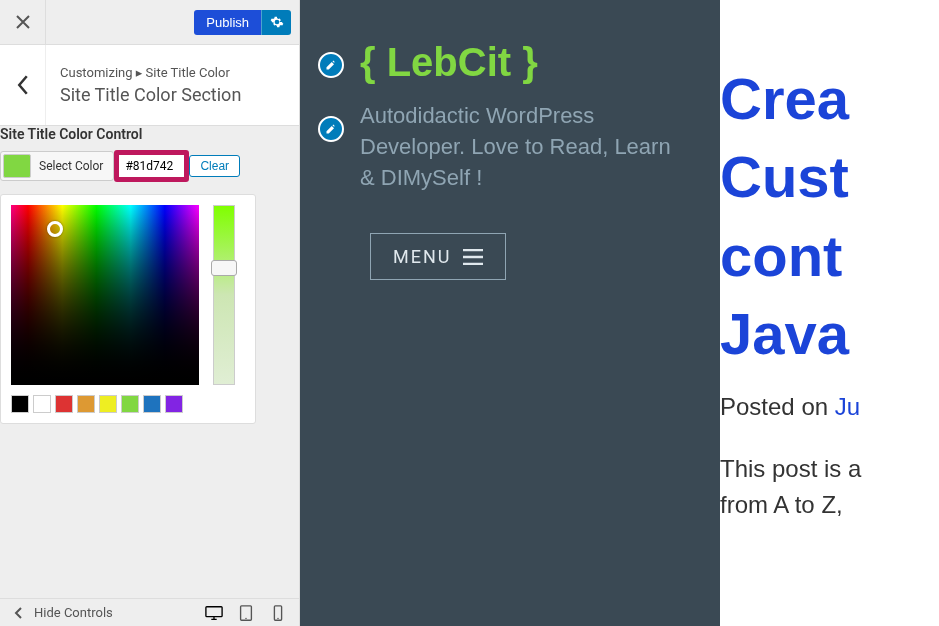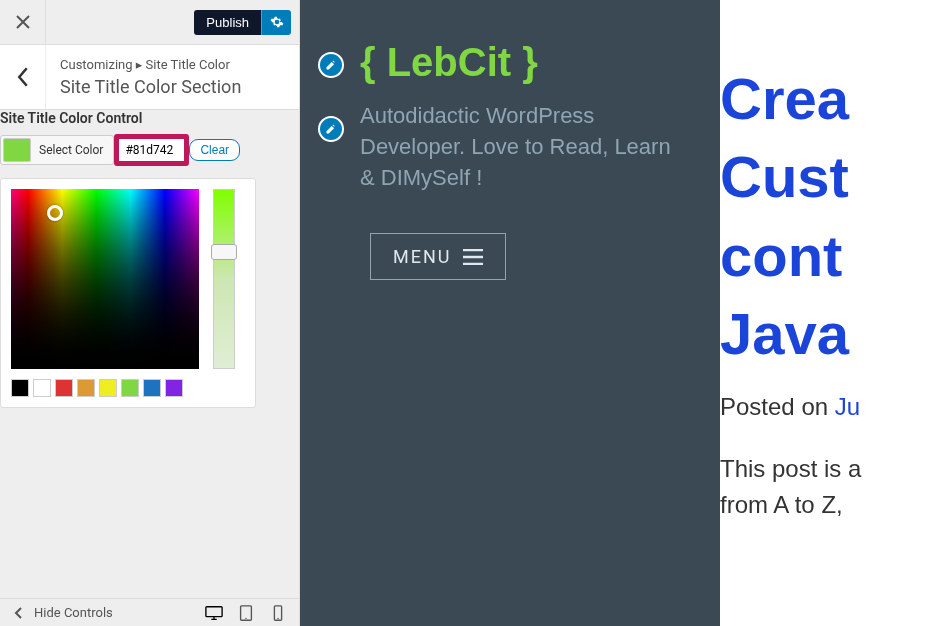--- a/index.html
+++ b/index.html
@@ -4,39 +4,39 @@
 <style>
 * { margin: 0; padding: 0; box-sizing: border-box; }
 body { font-family: -apple-system, BlinkMacSystemFont, "Segoe UI", Roboto, sans-serif; width: 939px; height: 626px; overflow: hidden; display: flex; }
 
 
 .customizer { width: 300px; height: 100%; background: #eeeeee; display: flex; flex-direction: column; border-right: 1px solid #ddd; }
 .top-bar { height: 45px; display: flex; align-items: center; justify-content: space-between; padding: 0 8px 0 0; border-bottom: 1px solid #ddd; background: #eee; }
 .close-btn { width: 46px; height: 100%; display: flex; align-items: center; justify-content: center; cursor: pointer; border-right: 1px solid #ddd; }
 .close-btn svg { width: 14px; height: 14px; fill: #555; }
 .publish-group { display: flex; gap: 0; }
-.publish-btn { background: #0f172a; color: #fff; border: none; padding: 5px 12px; font-size: 13px; cursor: pointer; border-radius: 3px 0 0 3px; }
+.publish-btn { background: #1d4ed8; color: #fff; border: none; padding: 5px 12px; font-size: 13px; cursor: pointer; border-radius: 3px 0 0 3px; }
 .gear-btn { background: #007cba; border: none; color: #fff; width: 30px; cursor: pointer; border-radius: 0 3px 3px 0; border-left: 1px solid rgba(255,255,255,0.3); display: flex; align-items: center; justify-content: center; }
 .gear-btn svg { width: 14px; height: 14px; fill: #fff; }
 
 .section-header { background: #fff; display: flex; border-bottom: 1px solid #ddd; }
 .back-btn { width: 46px; display: flex; align-items: center; justify-content: center; cursor: pointer; border-right: 1px solid #eee; }
 .back-btn svg { width: 14px; height: 20px; fill: #333; }
-.breadcrumb-area { padding: 12px 14px; flex: 1; }
+.breadcrumb-area { padding: 20px 14px; flex: 1; }
 .breadcrumb { font-size: 13px; color: #555; margin-bottom: 4px; }
 .section-title { font-size: 18px; color: #555; font-weight: 400; }
 
 .controls-area { padding: 0; flex: 1; }
 .control-label { font-size: 14px; font-weight: 600; color: #333; margin-bottom: 8px; }
 .color-row { display: flex; align-items: center; margin-bottom: 12px; }
 .color-select { display: flex; align-items: center; background: #f7f7f7; border: 1px solid #ccc; border-radius: 3px; padding: 2px; cursor: pointer; }
 .color-swatch { width: 28px; height: 24px; background: #81d742; border: 1px solid #ccc; border-radius: 2px; margin-right: 4px; }
 .select-color-text { font-size: 12px; padding: 0 8px 0 4px; color: #333; }
 .color-input { width: 75px; border: 5px solid #be185d; border-radius: 3px; padding: 4px 6px; font-size: 12px; font-family: inherit; }
-.clear-btn { border: 1px solid #007cba; color: #007cba; background: #fff; border-radius: 9px; padding: 3px 10px; font-size: 12px; cursor: pointer; }
+.clear-btn { border: 1px solid #007cba; color: #007cba; background: #fff; border-radius: 3px; padding: 3px 10px; font-size: 12px; cursor: pointer; }
 
 .picker-panel { background: #fff; border: 1px solid #ddd; border-radius: 3px; padding: 10px; width: 256px; }
 .picker-row { display: flex; gap: 14px; }
 .sat-box { width: 188px; height: 180px; position: relative; background: linear-gradient(to bottom, transparent, black), linear-gradient(to right, white, #80ff00); cursor: crosshair; }
 .spectrum { position: absolute; top: 0; left: 0; right: 0; bottom: 0; background: linear-gradient(to bottom, rgba(0,0,0,0), #000), linear-gradient(to right, #ff0080, #ff0000, #ff8000, #ffff00, #80ff00, #00ff00, #00ff80, #00ffff, #0080ff, #0000ff, #8000ff, #ff00ff); }
 .shade { position: absolute; top: 0; left: 0; right: 0; bottom: 0; background: linear-gradient(to bottom, rgba(0,0,0,0) 0%, #000 100%); }
 .sat-handle { position: absolute; top: 24px; left: 44px; width: 16px; height: 16px; border: 3px solid #fff; border-radius: 50%; box-shadow: 0 0 2px rgba(0,0,0,0.5); transform: translate(-50%, -50%); }
 .hue-slider { width: 22px; height: 180px; background: linear-gradient(to bottom, #80ff00, #cde6b3, #e0eed4); border: 1px solid #ccc; position: relative; cursor: pointer; }
 .hue-handle { position: absolute; top: 54px; left: -3px; width: 26px; height: 16px; background: #f7f7f7; border: 1px solid #aaa; border-radius: 3px; }
 

